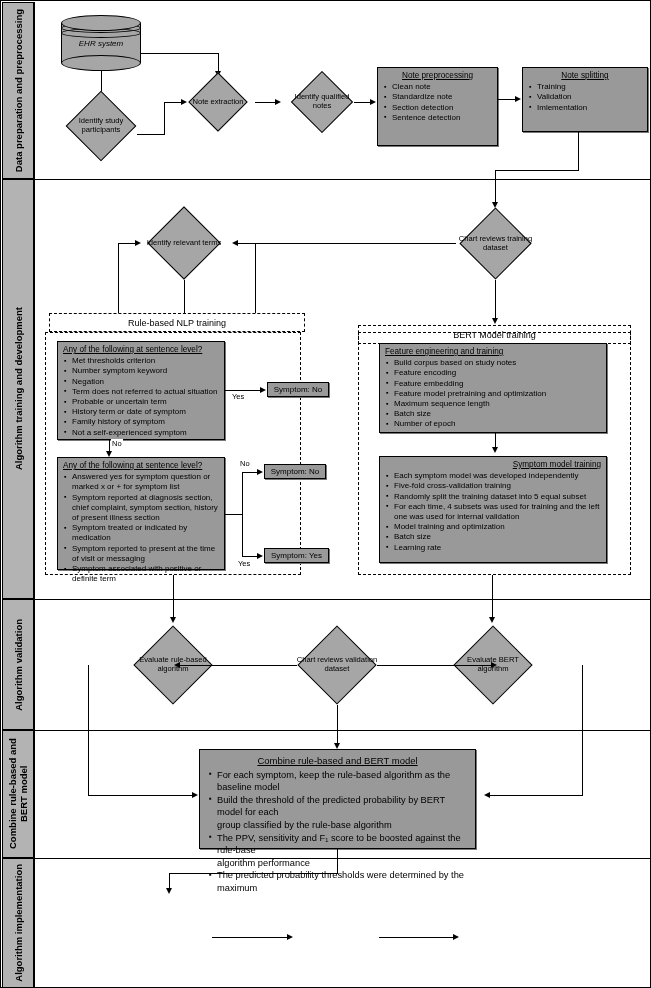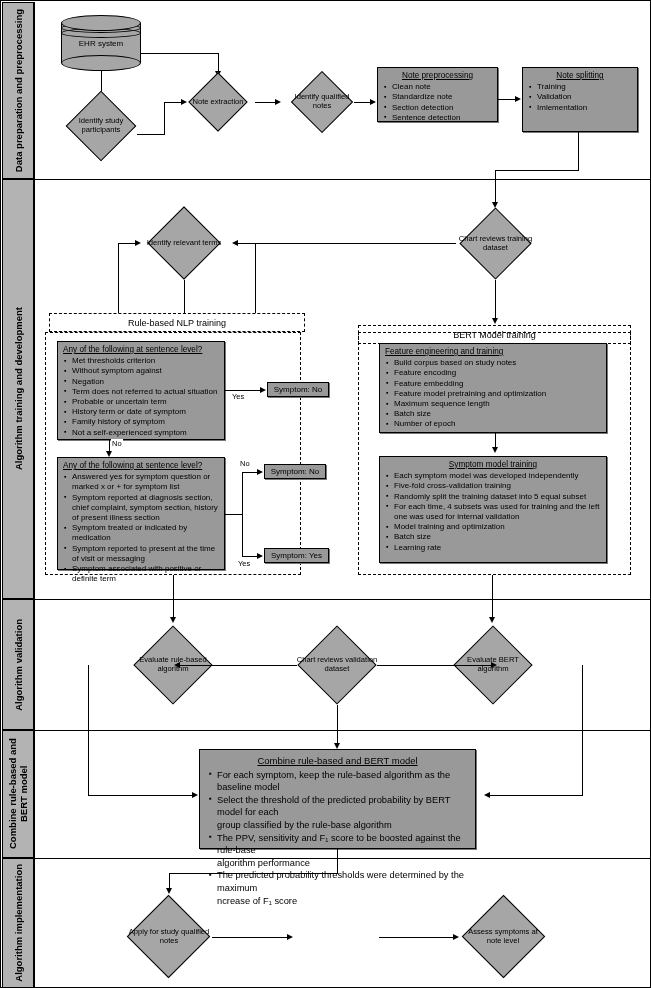--- a/index.html
+++ b/index.html
@@ -89,21 +89,21 @@
   <div class="lane-label" style="top:857px;height:130px;">
     <span>Algorithm implementation</span>
   </div>
 
   <div class="lane-body nolinetop" style="top:1px;height:177px;"></div>
   <div class="lane-body" style="top:178px;height:420px;"></div>
   <div class="lane-body" style="top:598px;height:131px;"></div>
   <div class="lane-body" style="top:729px;height:128px;"></div>
   <div class="lane-body" style="top:857px;height:130px;"></div>
 
-  <div class="cyl" style="left:60px;top:14px;width:80px;height:56px;">
+  <div class="cyl" style="left:60px;top:14px;width:80px;height:56px;font-style:italic;">
     <div class="body"></div>
     <div class="rib" style="top:8px;"></div>
     <div class="rib" style="top:13px;"></div>
     <div class="bot"></div>
     <div class="top"></div>
     <div class="lbl">EHR system</div>
   </div>
 
   <div class="ln v" style="left:100px;top:70px;height:24px;"></div>
   <div class="arr arr-d" style="left:96.5px;top:92px;"></div>
@@ -131,34 +131,34 @@
   <div class="arr arr-r" style="left:274px;top:97.5px;"></div>
 
   <div class="dia" style="left:282px;top:70px;width:78px;height:62px;">
     <div class="shape" style="width:44px;height:44px;left:17px;top:9px;"></div>
     <div class="txt">Identify qualified notes</div>
   </div>
 
   <div class="ln h" style="left:353px;top:101px;width:16px;"></div>
   <div class="arr arr-r" style="left:369px;top:97.5px;"></div>
 
-  <div class="node proc" style="left:376px;top:66px;width:121px;height:55px;">
+  <div class="node proc" style="left:376px;top:66px;width:121px;height:79px;">
     <span class="hdr">Note preprocessing</span>
     <ul>
       <li>Clean note</li>
       <li>Standardize note</li>
       <li>Section detection</li>
       <li>Sentence detection</li>
     </ul>
   </div>
 
   <div class="ln h" style="left:497px;top:98px;width:17px;"></div>
   <div class="arr arr-r" style="left:514px;top:94.5px;"></div>
 
-  <div class="node proc" style="left:521px;top:66px;width:116px;height:65px;">
+  <div class="node proc" style="left:521px;top:66px;width:126px;height:65px;">
     <span class="hdr">Note splitting</span>
     <ul>
       <li>Training</li>
       <li>Validation</li>
       <li>Imlementation</li>
     </ul>
   </div>
 
   <div class="ln v" style="left:577px;top:131px;height:38px;"></div>
   <div class="ln h" style="left:494px;top:169px;width:84px;"></div>
@@ -194,21 +194,21 @@
 
   <div class="dashtitle" style="left:48px;top:312px;width:256px;height:19px;">
     <span>Rule-based NLP training</span>
   </div>
   <div class="dashgrp" style="left:44px;top:331px;width:256px;height:243px;"></div>
 
   <div class="node proc" style="left:56px;top:340px;width:168px;height:99px;">
     <span class="hdr" style="text-align:left;">Any of the following at sentence level?</span>
     <ul>
       <li>Met thresholds criterion</li>
-      <li>Without symptom against</li>
+      <li>Number symptom keyword</li>
       <li>Negation</li>
       <li>Term does not referred to actual situation</li>
       <li>Probable or uncertain term</li>
       <li>History term or date of symptom</li>
       <li>Family history of symptom</li>
       <li>Not a self-experienced symptom</li>
     </ul>
   </div>
 
   <div class="ln h" style="left:224px;top:389px;width:35px;"></div>
@@ -272,21 +272,21 @@
       <li>Maximum sequence length</li>
       <li>Batch size</li>
       <li>Number of epoch</li>
     </ul>
   </div>
 
   <div class="ln v" style="left:494px;top:432px;height:17px;"></div>
   <div class="arr arr-d" style="left:490.5px;top:446px;"></div>
 
   <div class="node proc" style="left:378px;top:455px;width:228px;height:107px;">
-    <span class="hdr" style="text-align:center;">Symptom model training</span>
+    <span class="hdr" style="text-align:right;">Symptom model training</span>
     <ul>
       <li>Each symptom model was developed independently</li>
       <li>Five-fold cross-validation training</li>
       <li>Randomly split the training dataset into 5 equal subset</li>
       <li>For each time, 4 subsets was used for training and the left</li>
       <li class="cont">one was used for internal validation</li>
       <li>Model training and optimization</li>
       <li>Batch size</li>
       <li>Learning rate</li>
     </ul>
@@ -326,44 +326,35 @@
   <div class="arr arr-r" style="left:191px;top:790.5px;"></div>
 
   <div class="ln v" style="left:581px;top:664px;height:130px;"></div>
   <div class="ln h" style="left:489px;top:794px;width:93px;"></div>
   <div class="arr arr-l" style="left:483px;top:790.5px;"></div>
 
   <div class="node proc big" style="left:198px;top:748px;width:277px;height:100px;padding:5px 8px;">
     <span class="hdr">Combine rule-based and BERT model</span>
     <ul>
       <li><span>For each symptom, keep the rule-based algorithm as the baseline model</span></li>
-      <li><span>Select the threshold of the predicted probability by BERT model for each</span></li>
+      <li><span>Build the threshold of the predicted probability by BERT model for each</span></li>
       <li class="cont"><span>group classified by the rule-base algorithm</span></li>
       <li><span>The PPV, sensitivity and F₁ score to be boosted against the rule-base</span></li>
       <li class="cont"><span>algorithm performance</span></li>
       <li><span>The predicted probability thresholds were determined by the maximum</span></li>
-      <li class="cont"><span>ncrease of F₁ score</span></li>
     </ul>
   </div>
 
   <div class="ln v" style="left:336px;top:848px;height:24px;"></div>
   <div class="ln h" style="left:168px;top:872px;width:169px;"></div>
   <div class="ln v" style="left:168px;top:872px;height:17px;"></div>
   <div class="arr arr-d" style="left:164.5px;top:887px;"></div>
 
-  <div class="dia" style="left:122px;top:894px;width:92px;height:84px;">
-    <div class="shape" style="width:59px;height:59px;left:16px;top:12px;"></div>
-    <div class="txt">Apply for study qualified notes</div>
-  </div>
 
   <div class="ln h" style="left:211px;top:936px;width:75px;"></div>
   <div class="arr arr-r" style="left:286px;top:932.5px;"></div>
 
 
   <div class="ln h" style="left:378px;top:936px;width:74px;"></div>
   <div class="arr arr-r" style="left:452px;top:932.5px;"></div>
 
-  <div class="dia" style="left:458px;top:894px;width:88px;height:84px;">
-    <div class="shape" style="width:59px;height:59px;left:15px;top:12px;"></div>
-    <div class="txt">Assess symptoms at note level</div>
-  </div>
 
 </div>
 
 </body></html>

